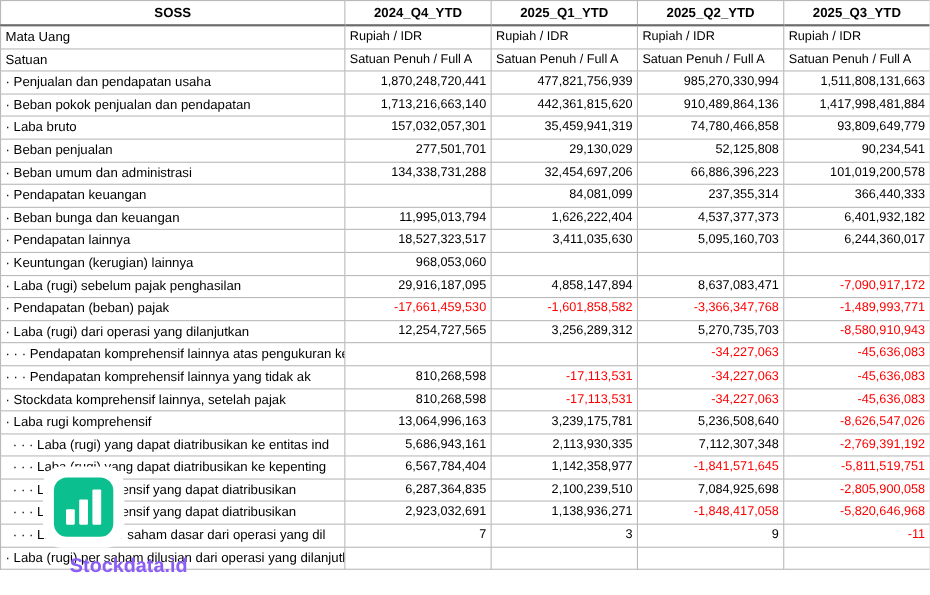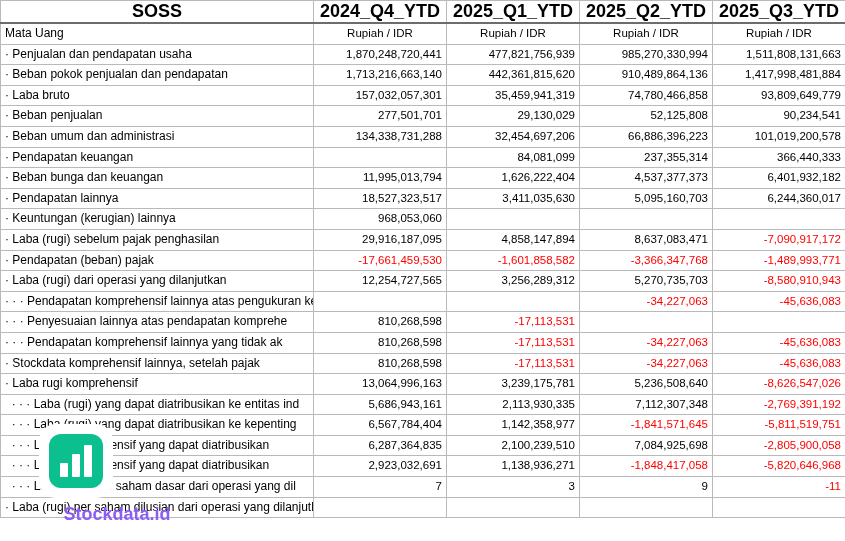--- a/index.html
+++ b/index.html
@@ -32,21 +32,21 @@
     height: 19.6px;
     line-height: 19.6px;
     white-space: nowrap;
     overflow: hidden;
     vertical-align: middle;
     box-sizing: border-box;
   }
   thead th {
     text-align: center;
     font-weight: bold;
-    font-size: 18px;
+    font-size: 12px;
     background: #ffffff;
     height: 21px;
     line-height: 21px;
     border-bottom: 2px solid #6c6c6c;
     border-radius: 11px;
   }
   thead th.title-cell {
     text-align: center;
   }
   td.label {
@@ -54,21 +54,21 @@
     font-size: 12px;
   }
   td.num {
     text-align: right;
     font-size: 11.5px;
   }
   td.neg {
     color: #ff0000;
   }
   td.unit {
-    text-align: center;
+    text-align: left;
     font-size: 11.5px;
   }
   .ind1::before { content: "\00B7\00A0"; }
   .ind2::before { content: "\00B7\00A0\00B7\00A0\00B7\00A0"; }
   .ind3::before { content: "\00A0\00A0\00B7\00A0\00B7\00A0\00B7\00A0"; }
 
   
   .watermark {
     position: absolute;
     left: 22px;
@@ -141,20 +141,27 @@
     </tr>
   </thead>
   <tbody>
     <tr>
       <td class="label">Mata Uang</td>
       <td class="unit">Rupiah / IDR</td>
       <td class="unit">Rupiah / IDR</td>
       <td class="unit">Rupiah / IDR</td>
       <td class="unit">Rupiah / IDR</td>
     </tr>
+    <tr>
+      <td class="label">Satuan</td>
+      <td class="unit">Satuan Penuh / Full A</td>
+      <td class="unit">Satuan Penuh / Full A</td>
+      <td class="unit">Satuan Penuh / Full A</td>
+      <td class="unit">Satuan Penuh / Full A</td>
+    </tr>
   <tr>
         <td class="label ind1">Penjualan dan pendapatan usaha</td>
         <td class="num">1,870,248,720,441</td>
         <td class="num">477,821,756,939</td>
         <td class="num">985,270,330,994</td>
         <td class="num">1,511,808,131,663</td>
       </tr>
       <tr>
         <td class="label ind1">Beban pokok penjualan dan pendapatan</td>
         <td class="num">1,713,216,663,140</td>
@@ -231,27 +238,20 @@
         <td class="num">3,256,289,312</td>
         <td class="num">5,270,735,703</td>
         <td class="num neg">-8,580,910,943</td>
       </tr>
       <tr>
         <td class="label ind2">Pendapatan komprehensif lainnya atas pengukuran kembali kewajiban manfaat pasti, sete</td>
         <td class="num"></td>
         <td class="num"></td>
         <td class="num neg">-34,227,063</td>
         <td class="num neg">-45,636,083</td>
-      </tr>
-      <tr>
-        <td class="label ind2">Penyesuaian lainnya atas pendapatan komprehe</td>
-        <td class="num">810,268,598</td>
-        <td class="num neg">-17,113,531</td>
-        <td class="num"></td>
-        <td class="num"></td>
       </tr>
       <tr>
         <td class="label ind2">Pendapatan komprehensif lainnya yang tidak ak</td>
         <td class="num">810,268,598</td>
         <td class="num neg">-17,113,531</td>
         <td class="num neg">-34,227,063</td>
         <td class="num neg">-45,636,083</td>
       </tr>
       <tr>
         <td class="label ind1">Stockdata komprehensif lainnya, setelah pajak</td>

